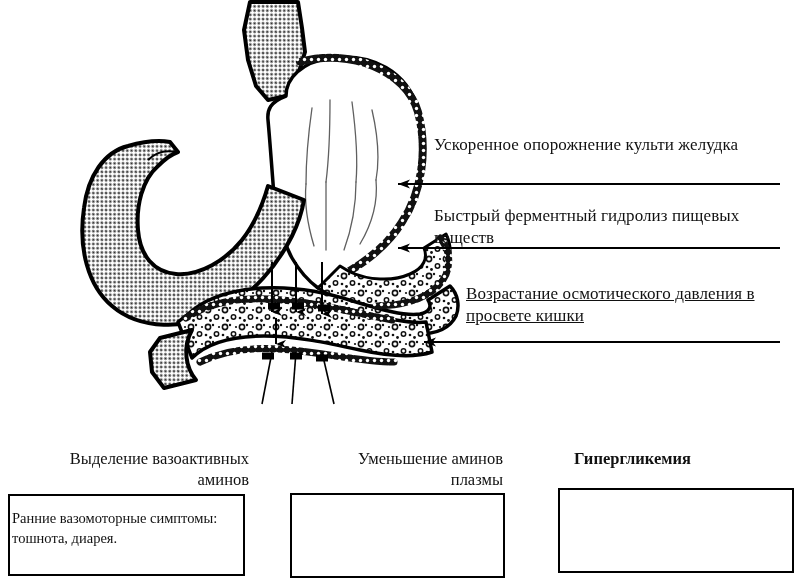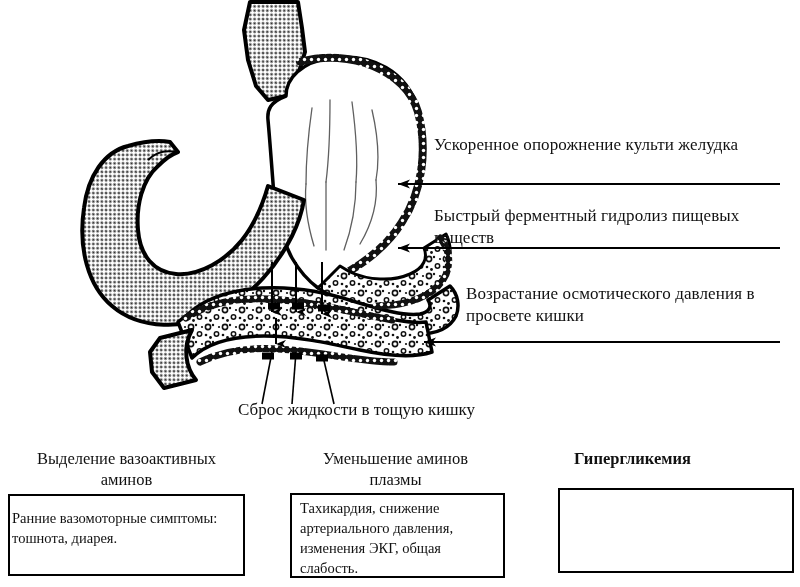--- a/index.html
+++ b/index.html
@@ -26,21 +26,21 @@
   .callout {
     position: absolute;
     font-family: "Liberation Serif", serif;
     font-size: 17px;
     line-height: 1.28;
     color: #111;
     letter-spacing: 0.1px;
   }
   #callout-1 { left: 434px; top: 134px; width: 350px; }
   #callout-2 { left: 434px; top: 205px; width: 350px; }
-  #callout-3 { left: 466px; top: 283px; width: 320px; }
+  #callout-3 { left: 466px; top: 283px; width: 320px; text-decoration: underline; }
 
   #caption-flow {
     position: absolute;
     left: 238px;
     top: 400px;
     font-family: "Liberation Serif", serif;
     font-size: 17px;
     color: #111;
   }
 
@@ -49,21 +49,21 @@
     top: 448px;
   }
   #outcome-col-0 { left: 4px;   width: 245px; }
   #outcome-col-1 { left: 288px; width: 215px; }
   #outcome-col-2 { left: 558px; width: 240px; }
 
   .outcome-heading {
     font-family: "Liberation Serif", serif;
     font-size: 16.5px;
     line-height: 1.3;
-    text-align: center;
+    text-align: right;
     color: #111;
     white-space: pre-line;
   }
   #outcome-col-2 .outcome-heading { text-align: left; padding-left: 16px; font-weight: bold; }
 
   .outcome-box {
     position: absolute;
     border: 2px solid #000;
     background: #fff;
     box-sizing: border-box;
@@ -238,34 +238,32 @@
       <line x1="780" y1="342" x2="424" y2="342" marker-end="url(#arrowLeft)"></line>
     </g>
   </svg>
 
   <div class="callout" id="callout-1">Ускоренное опорожнение культи желудка</div>
 
   <div class="callout" id="callout-2">Быстрый ферментный гидролиз пищевых веществ</div>
 
   <div class="callout" id="callout-3">Возрастание осмотического давления в просвете кишки</div>
 
-  <div id="caption-flow">Сброс жидкости в тощую кишку</div>
 
   <div class="outcome-col" id="outcome-col-0">
     <div class="outcome-heading">Выделение вазоактивных
 аминов</div>
   </div>
   <div class="outcome-box" id="outcome-box-0"></div>
   <div class="outcome-text" id="outcome-text-0">Ранние вазомоторные симптомы: тошнота, диарея.</div>
 
   <div class="outcome-col" id="outcome-col-1">
     <div class="outcome-heading">Уменьшение аминов
 плазмы</div>
   </div>
   <div class="outcome-box" id="outcome-box-1"></div>
-  <div class="outcome-text" id="outcome-text-1">Тахикардия, снижение артериального давления, изменения ЭКГ, общая слабость.</div>
 
   <div class="outcome-col" id="outcome-col-2">
     <div class="outcome-heading">Гипергликемия</div>
   </div>
   <div class="outcome-box" id="outcome-box-2"></div>
 
 </div>
 
 </body></html>

